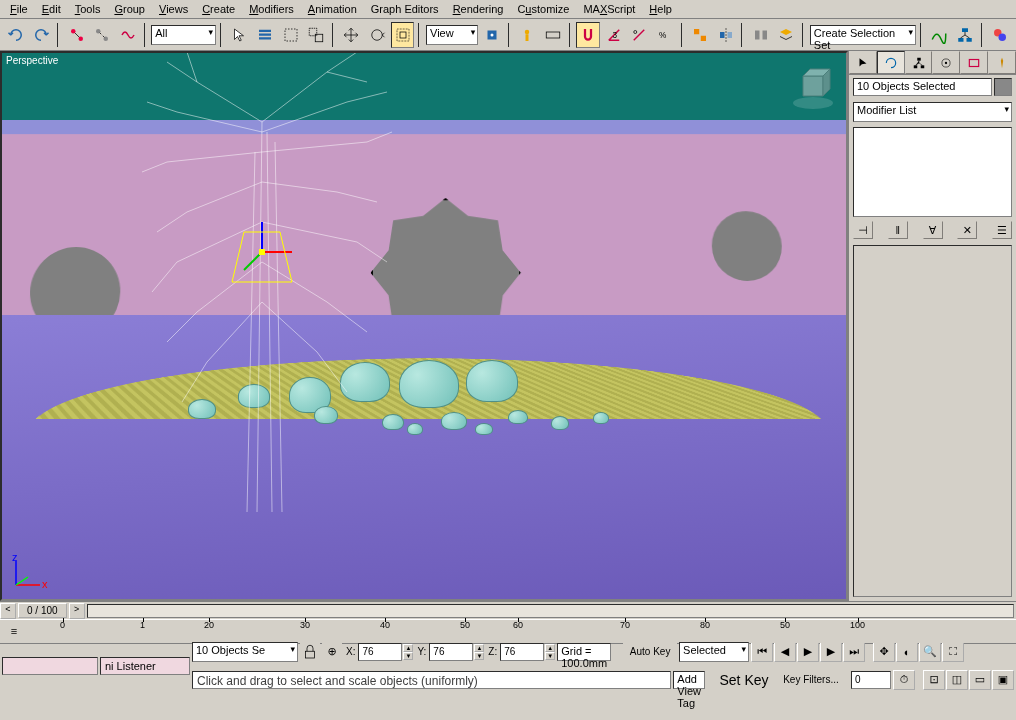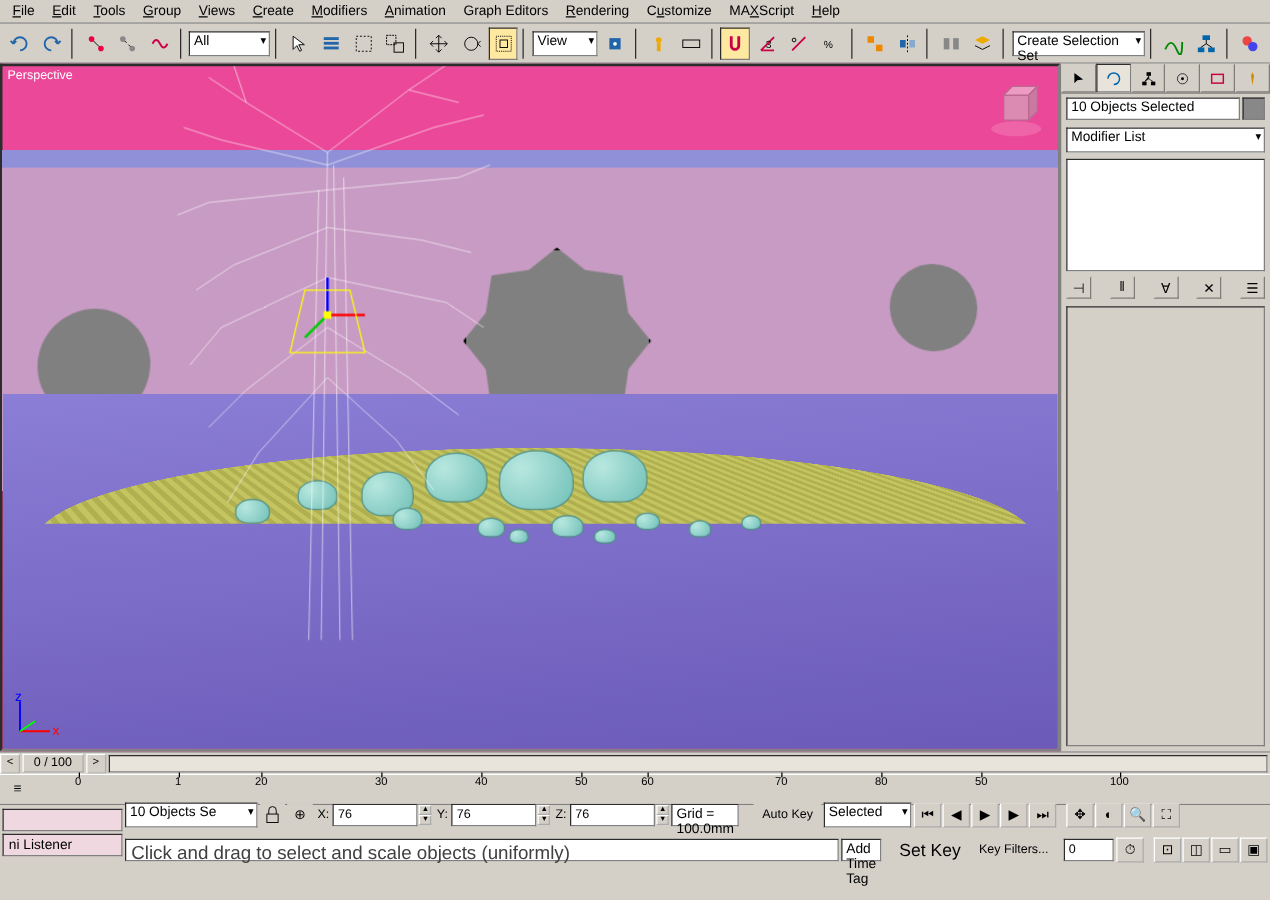--- a/index.html
+++ b/index.html
@@ -8,21 +8,21 @@
 .menubar span { padding: 2px 6px; cursor: default; }
 .menubar span u { text-decoration: underline; }
 .toolbar { height: 32px; background: #d4d0c8; border-bottom: 1px solid #808080; display: flex; align-items: center; padding: 2px 4px; gap: 2px; }
 .tbtn { width: 26px; height: 26px; background: #d4d0c8; border: 1px solid #d4d0c8; display: flex; align-items: center; justify-content: center; cursor: pointer; }
 .tbtn.active { background: #ffe8a0; border: 1px inset #808080; }
 .tbtn svg { width: 18px; height: 18px; }
 .sep { width: 4px; height: 24px; border-left: 1px inset #808080; margin: 0 2px; }
 .dropdown { height: 20px; background: #fff; border: 1px inset #808080; padding: 1px 14px 1px 3px; position: relative; min-width: 50px; }
 .dropdown::after { content: "▾"; position: absolute; right: 2px; top: 1px; font-size: 9px; }
 .main { display: flex; height: 550px; }
-.viewport { flex: 1; background: #ec4899; position: relative; border: 2px inset #808080; overflow: hidden; }
+.viewport { flex: 1; background: #0f766e; position: relative; border: 2px inset #808080; overflow: hidden; }
 .vplabel { position: absolute; top: 2px; left: 4px; color: #fff; font-size: 10px; z-index: 5; }
 .ground { position: absolute; bottom: 0; left: 0; right: 0; height: 52%; background: linear-gradient(175deg, #8b7ed6 0%, #6b5ab8 100%); transform-origin: bottom; }
 .wall { position: absolute; top: 12%; left: -3%; width: 106%; height: 50%; background: #c89bc4; border-top: 14px solid #9090d8; transform: perspective(800px) rotateX(3deg); }
 .wallhole1 { position: absolute; left: 6%; top: 44%; width: 90px; height: 90px; background: #808080; border-radius: 50%; }
 .wallhole2 { position: absolute; right: 10%; top: 30%; width: 70px; height: 70px; background: #808080; border-radius: 50%; }
 .wallcenter { position: absolute; left: 44%; top: 25%; width: 150px; height: 150px; background: #808080; border: 2px solid #000; clip-path: polygon(50% 0%, 65% 12%, 85% 15%, 88% 35%, 100% 50%, 88% 65%, 85% 85%, 65% 88%, 50% 100%, 35% 88%, 15% 85%, 12% 65%, 0% 50%, 12% 35%, 15% 15%, 35% 12%); }
 .garden { position: absolute; bottom: 28%; left: 8%; width: 85%; height: 22%; background: repeating-linear-gradient(45deg, #c4c460 0 4px, #b0b050 4px 8px); border-radius: 50% / 100%; border-bottom-left-radius: 0; border-bottom-right-radius: 0; transform: perspective(600px) rotateX(60deg); }
 .rock { position: absolute; background: radial-gradient(circle at 30% 30%, #b8e8e0, #70c0b8); border-radius: 50% 50% 40% 40%; border: 1px solid #509088; }
 .tree { position: absolute; top: -2%; left: 16%; width: 260px; height: 480px; z-index: 3; pointer-events: none; }
 .viewcube { position: absolute; top: 8px; right: 8px; width: 50px; height: 50px; opacity: 0.5; }
@@ -42,26 +42,26 @@
 .tsbtn { width: 16px; height: 16px; background: #d4d0c8; border: 1px outset #fff; text-align: center; font-size: 9px; }
 .tsthumb { margin: 15px 2px; padding: 1px 8px; background: #d4d0c8; border: 1px outset #fff; font-size: 10px; }
 .tstrack { flex: 1; height: 14px; background: #e8e4dc; border: 1px inset #808080; margin: 0 2px; }
 .timeruler { height: 24px; background: #d4d0c8; border-top: 1px solid #fff; position: relative; display: flex; padding-left: 50px; }
 .tick { position: absolute; top: 0; font-size: 9px; }
 .tick::before { content: ""; position: absolute; top: -2px; left: 50%; width: 1px; height: 4px; background: #000; }
 .statusbar { height: 44px; background: #d4d0c8; border-top: 1px solid #808080; display: flex; align-items: center; padding: 2px; gap: 2px; }
 .statusbox { background: #f0d8e0; border: 1px inset #808080; padding: 2px 4px; height: 18px; min-width: 90px; }
 .coordgrp { display: flex; align-items: center; gap: 1px; }
 .coordlbl { font-size: 10px; padding: 0 2px; }
-.coordval { width: 68px; height: 18px; background: #fff; border: 1px inset #808080; padding: 1px 3px; font-size: 10px; }
+.coordval { width: 44px; height: 18px; background: #fff; border: 1px inset #808080; padding: 1px 3px; font-size: 10px; }
 .spinbtns { display: flex; flex-direction: column; }
 .spinbtn { width: 10px; height: 8px; background: #d4d0c8; border: 1px outset #fff; font-size: 6px; line-height: 6px; text-align: center; }
 .playback { display: flex; gap: 1px; }
 .pbtn { width: 22px; height: 20px; background: #d4d0c8; border: 1px outset #fff; display: flex; align-items: center; justify-content: center; }
-.prompt { flex: 1; height: 18px; background: #fff; border: 1px inset #808080; padding: 2px 4px; font-size: 15px; color: #404040; }
+.prompt { flex: 1; height: 18px; background: #fff; border: 1px inset #808080; padding: 2px 4px; font-size: 12px; color: #404040; }
 </style>
 </head>
 <body>
 
 <div class="menubar">
   <span><u>F</u>ile</span>
   <span><u>E</u>dit</span>
   <span><u>T</u>ools</span>
   <span><u>G</u>roup</span>
   <span><u>V</u>iews</span>
@@ -405,25 +405,25 @@
   <div class="tick" style="left:60px">0</div>
   <div class="tick" style="left:140px">1</div>
   <div class="tick" style="left:204px">20</div>
   <div class="tick" style="left:300px">30</div>
   <div class="tick" style="left:380px">40</div>
   <div class="tick" style="left:460px">50</div>
   <div class="tick" style="left:513px">60</div>
   <div class="tick" style="left:620px">70</div>
   <div class="tick" style="left:700px">80</div>
   <div class="tick" style="left:780px">50</div>
-  <div class="tick" style="left:888px">100</div>
+  <div class="tick" style="left:850px">100</div>
 </div>
 
 <div class="statusbar">
-  <div style="display:flex;flex-direction:column;gap:2px">
+  <div style="display:flex;flex-direction:row;gap:2px">
     <div class="statusbox" style="min-width:96px;height:18px"></div>
     <div class="statusbox">ni Listener</div>
   </div>
   <div style="display:flex;flex-direction:column;gap:2px;flex:1">
     <div style="display:flex;align-items:center;gap:2px">
       <div class="dropdown" style="width:106px">10 Objects Se</div>
       <div class="tbtn" style="width:20px;height:18px">
           <svg width="12" height="12" viewBox="0 0 24 24">
             <rect x="6" y="11" width="12" height="9" fill="none" stroke="#000"></rect>
             <path d="M8 11 L8 7 A4 4 0 0 1 16 7 L16 11" fill="none" stroke="#000"></path>
@@ -468,21 +468,21 @@
       <div style="width:4px"></div>
       <div class="playback">
         <div class="pbtn">✥</div>
         <div class="pbtn">◐</div>
         <div class="pbtn">🔍</div>
         <div class="pbtn">⛶</div>
       </div>
     </div>
     <div style="display:flex;align-items:center;gap:2px">
       <div class="prompt">Click and drag to select and scale objects (uniformly)</div>
-      <div class="panelinput" style="width:88px;flex:0">Add Time Tag</div>
+      <div class="panelinput" style="width:88px;flex:0">Add View Tag</div>
       <div style="width:8px"></div>
       <div class="tbtn" style="width:54px;font-size:14px">Set Key</div>
       <div class="tbtn" style="width:76px;font-size:10px">Key Filters...</div>
       <input class="coordval" value="0" style="width: 40px;">
       <div class="pbtn">⏱</div>
       <div style="width:4px"></div>
       <div class="playback">
         <div class="pbtn">⊡</div>
         <div class="pbtn">◫</div>
         <div class="pbtn">▭</div>

